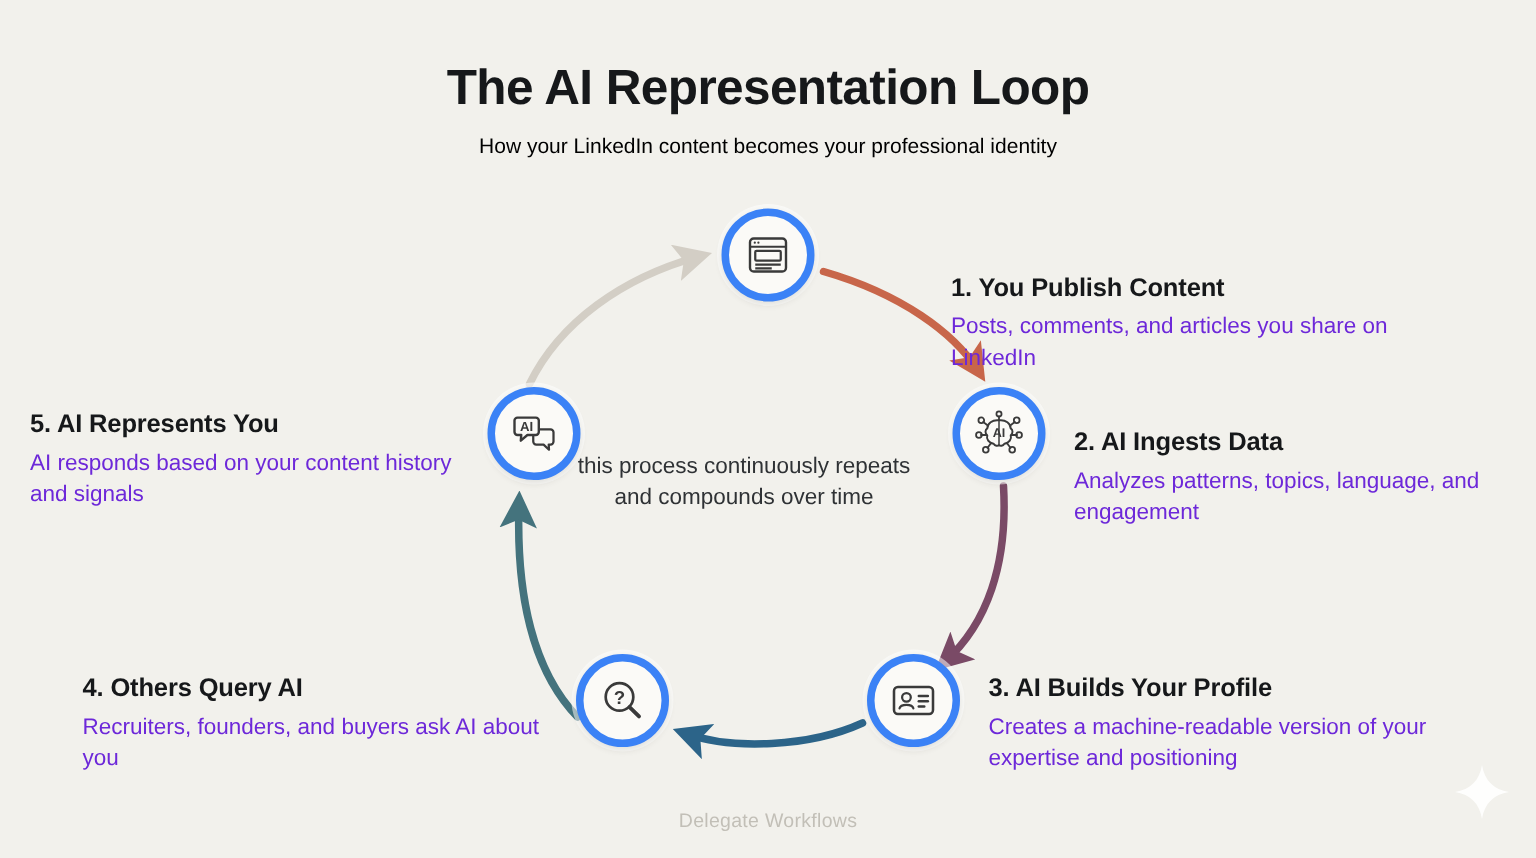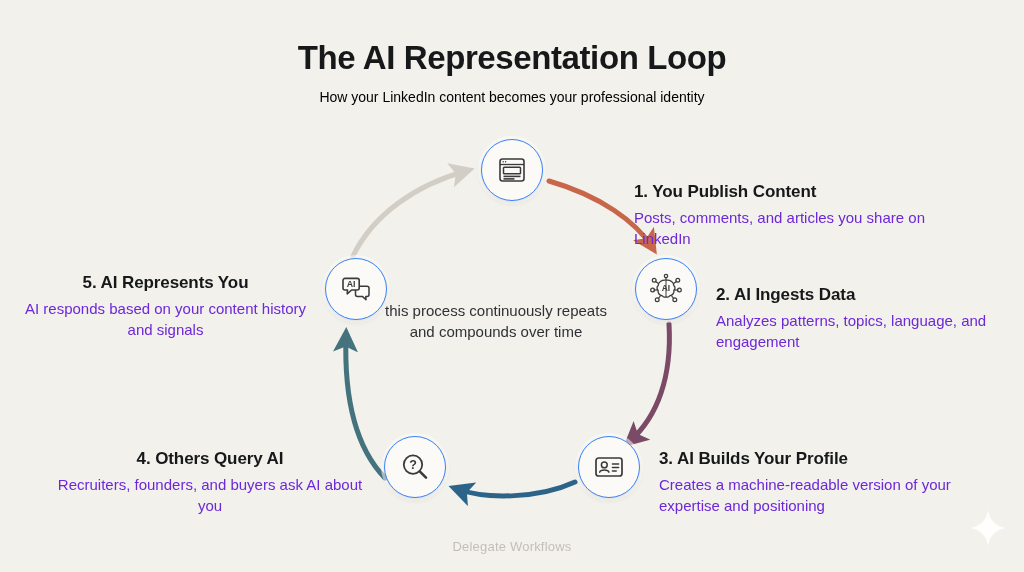--- a/index.html
+++ b/index.html
@@ -52,21 +52,21 @@
     height: 572px;
   }
 
   
   .node {
     position: absolute;
     width: 62px;
     height: 62px;
     border-radius: 50%;
     background: #fbfaf7;
-    border: 1px solid #3b82f6;
+    border: 5px solid #3b82f6;
     box-shadow: 0 2px 5px rgba(60,55,45,0.13), 0 0 0 3px rgba(255,255,255,0.55);
     display: flex;
     align-items: center;
     justify-content: center;
     box-sizing: border-box;
   }
   .node svg { display: block; }
 
   #node-publish   { left: 481px; top: 139px; }
   #node-ingest    { left: 635px; top: 258px; }
@@ -83,21 +83,21 @@
     line-height: 24px;
     letter-spacing: -0.1px;
   }
   .step-desc {
     font-size: 15px;
     color: #6d28d9;
     line-height: 21px;
     margin-top: 3px;
   }
   .align-left  { text-align: left; }
-  .align-right { text-align: center; }
+  .align-right { text-align: left; }
 
   #step-1 { left: 634px; top: 136px; width: 300px; margin-top: 44px; }
   #step-2 { left: 716px; top: 271px; width: 300px; margin-top: 12px; }
   #step-3 { left: 659px; top: 447px; width: 330px; }
   #step-4 { left: 55px;  top: 447px; width: 310px; }
   #step-5 { left: 20px;  top: 271px; width: 291px; }
 
   
   #center-caption {
     position: absolute;

